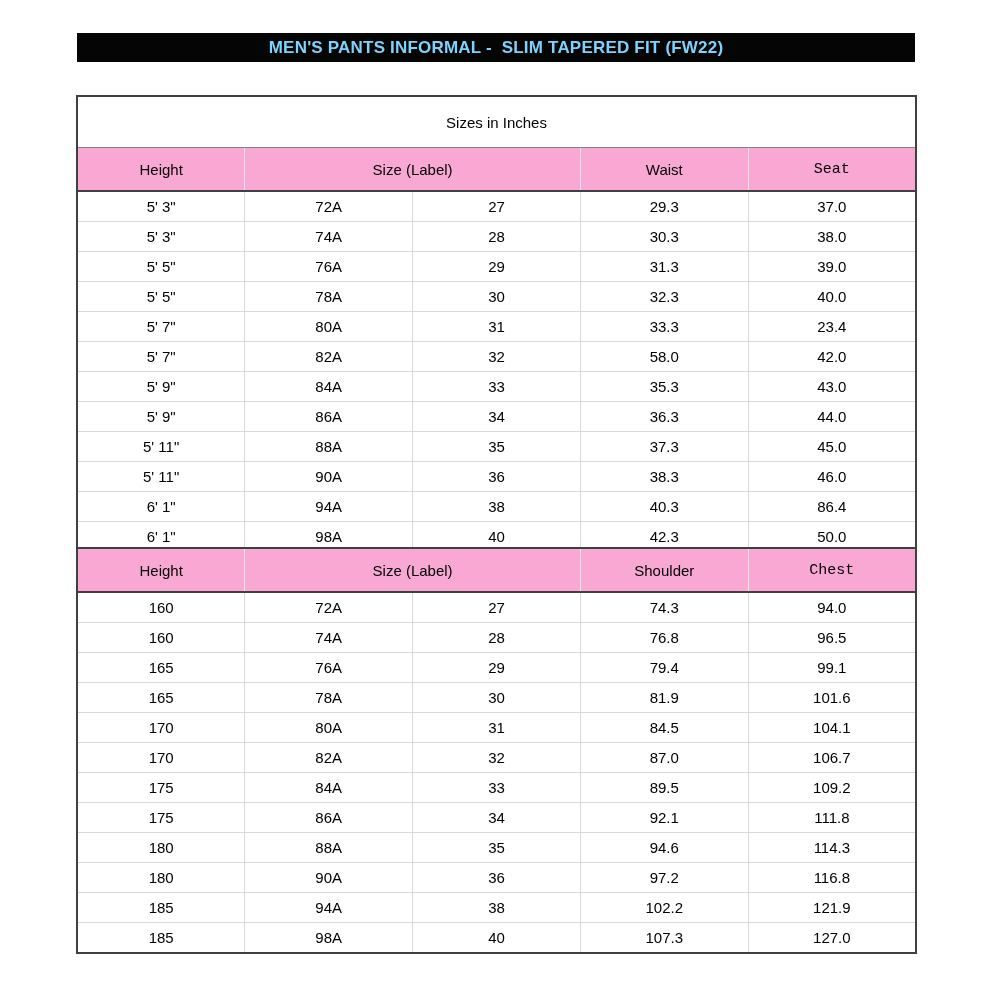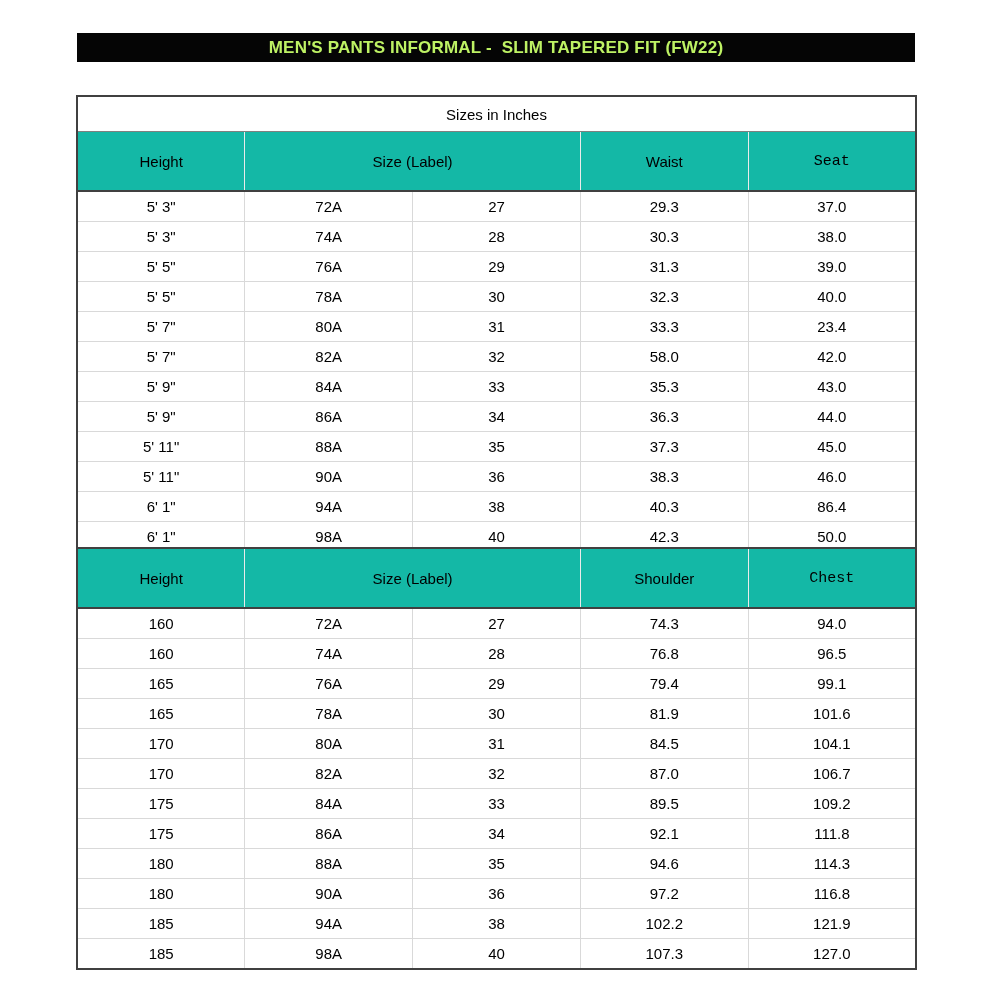--- a/index.html
+++ b/index.html
@@ -12,21 +12,21 @@
     color: #000000;
     position: relative;
   }
   .banner {
     position: absolute;
     left: 77px;
     top: 33px;
     width: 838px;
     height: 29px;
     background: #050505;
-    color: #bef264;
+    color: #7dd3fc;
     display: flex;
     align-items: center;
     justify-content: center;
     font-weight: 700;
     font-size: 17px;
     white-space: pre;
     letter-spacing: 0.2px;
   }
   table.size-table {
     position: absolute;
@@ -40,31 +40,31 @@
   table.table-inches { top: 95px; }
   table.table-cm     { top: 547px; }
   col { width: 20%; }
   th.tbl-title {
     height: 26px;
     font-weight: 400;
     font-size: 15px;
     text-align: center;
     background: #ffffff;
     border-bottom: 1px solid #808080;
-    padding: 4px;
+    padding: 12px;
   }
   th.colhead {
     height: 26px;
-    background: #14b8a6;
+    background: #f9a8d4;
     font-weight: 400;
     font-size: 15px;
     text-align: center;
     border-bottom: 2px solid #404040;
     border-right: 1px solid #ebebeb;
-    padding: 16px;
+    padding: 8px;
   }
   th.colhead.last { border-right: none; font-family: Liberation Mono, monospace; }
   tbody td {
     height: 29px;
     text-align: center;
     font-size: 15px;
     border-right: 1px solid #d9d9d9;
     border-bottom: 1px solid #d9d9d9;
     padding: 0;
     background: #ffffff;

